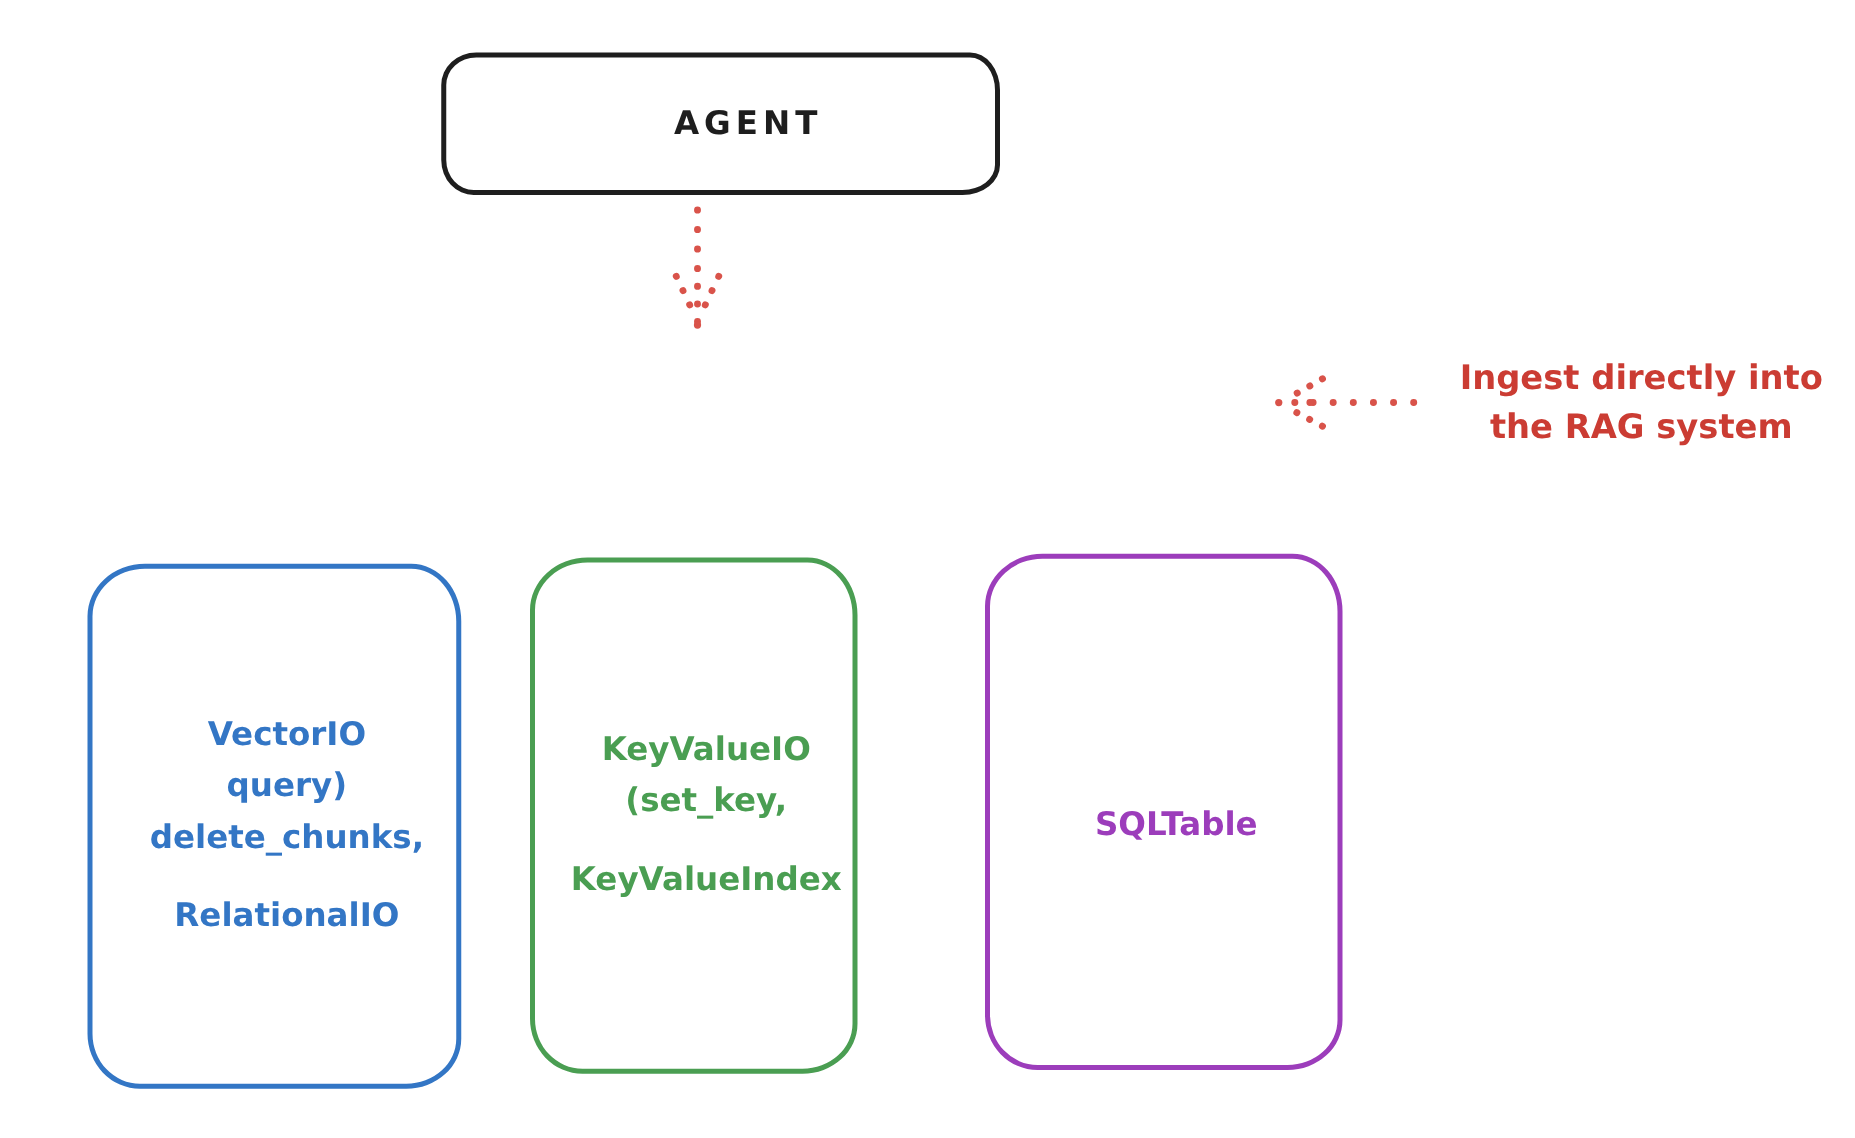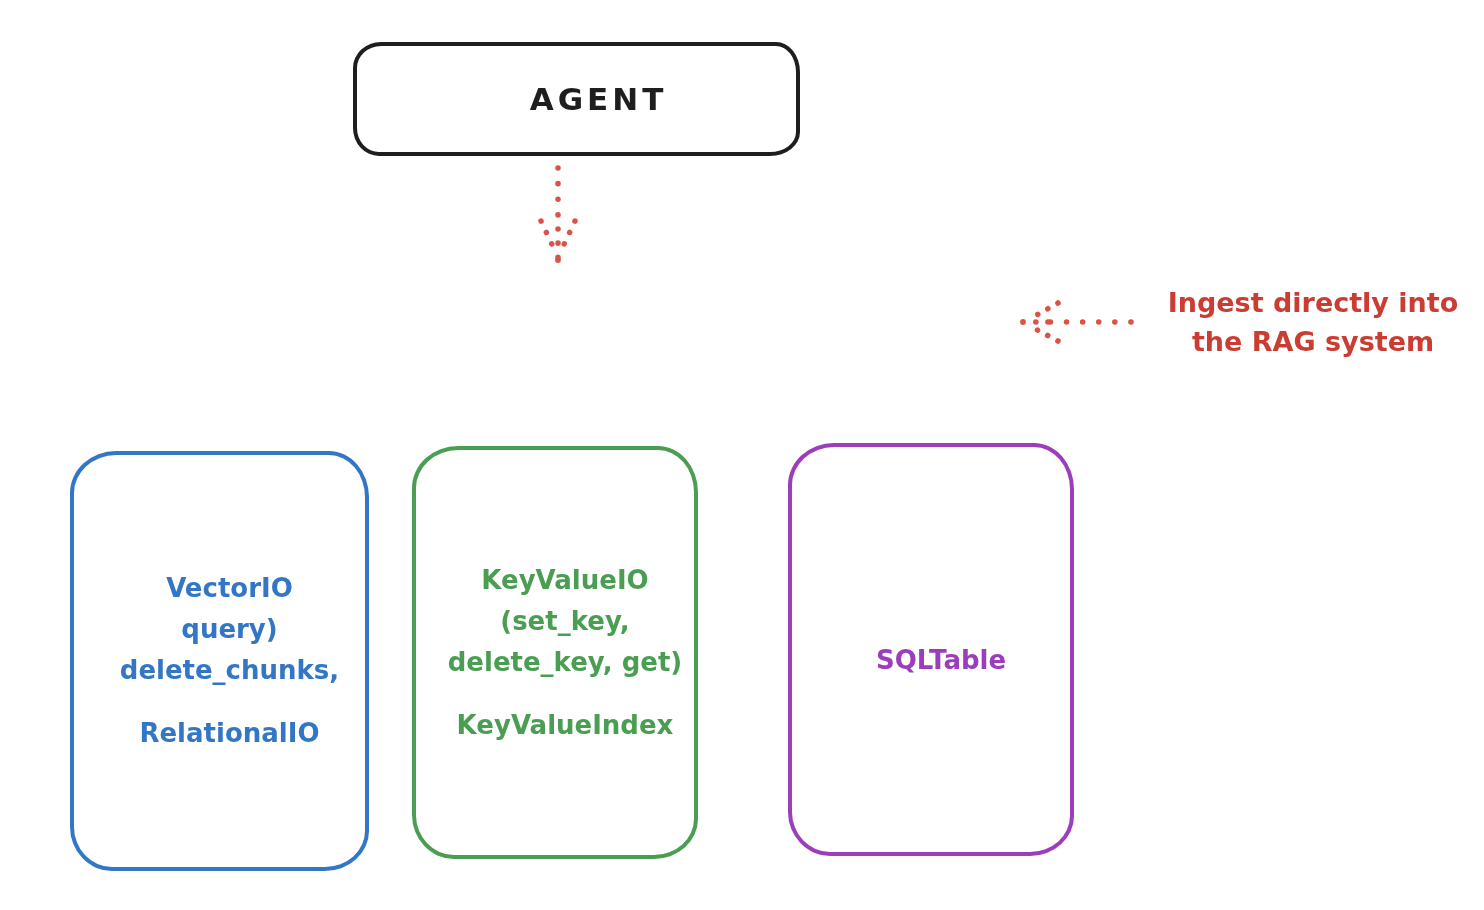--- a/index.html
+++ b/index.html
@@ -32,21 +32,21 @@
   .node-black {
     border: 4px solid #1e1e1e;
     border-radius: 28px 24px 30px 26px / 26px 30px 24px 28px;
     color: #1e1e1e;
   }
   .agent-node {
     left: 353px; top: 42px;
     width: 447px; height: 114px;
   }
   .agent-label {
-    font-size: 31px;
+    font-size: 26px;
     font-weight: 700;
     letter-spacing: 4px;
     color: #1e1e1e;
     margin-left: 44px;
   }
   .rag-node {
     left: 157px; top: 268px;
     width: 825px; height: 125px;
   }
   .rag-label {
@@ -64,22 +64,22 @@
     border-radius: 46px 40px 44px 42px / 42px 46px 40px 44px;
     padding-left: 20px;
   }
   .store-vector {
     left: 70px; top: 451px;
     width: 299px; height: 420px;
     border: 4px solid #3376c5;
     color: #3376c5;
   }
   .store-keyvalue {
-    left: 412px; top: 446px;
-    width: 286px; height: 413px;
+    left: 424px; top: 446px;
+    width: 262px; height: 413px;
     border: 4px solid #4a9e52;
     color: #4a9e52;
     text-align: center;
   }
   .store-relational {
     left: 788px; top: 443px;
     width: 286px; height: 413px;
     border: 4px solid #9c3dbb;
     color: #9c3dbb;
   }
@@ -141,21 +141,20 @@
       <div>query)</div>
       <div>delete_chunks,</div>
     </div>
     <div class="store-index">RelationalIO</div>
   </div>
 
   <div class="node store-node store-keyvalue">
     <div class="store-title">
       <div>KeyValueIO</div>
       <div>(set_key,</div>
-      <div>delete_key, get)</div>
     </div>
     <div class="store-index">KeyValueIndex</div>
   </div>
 
   <div class="node store-node store-relational">
     <div class="store-index">SQLTable</div>
   </div>
 
 </div>
 

